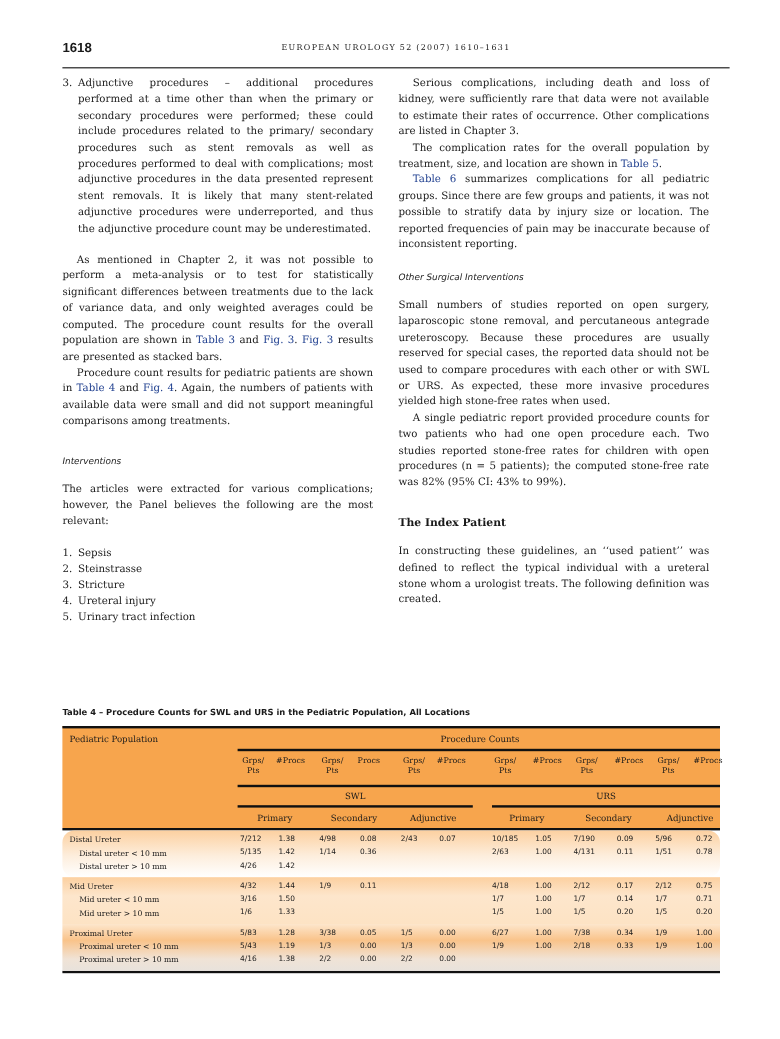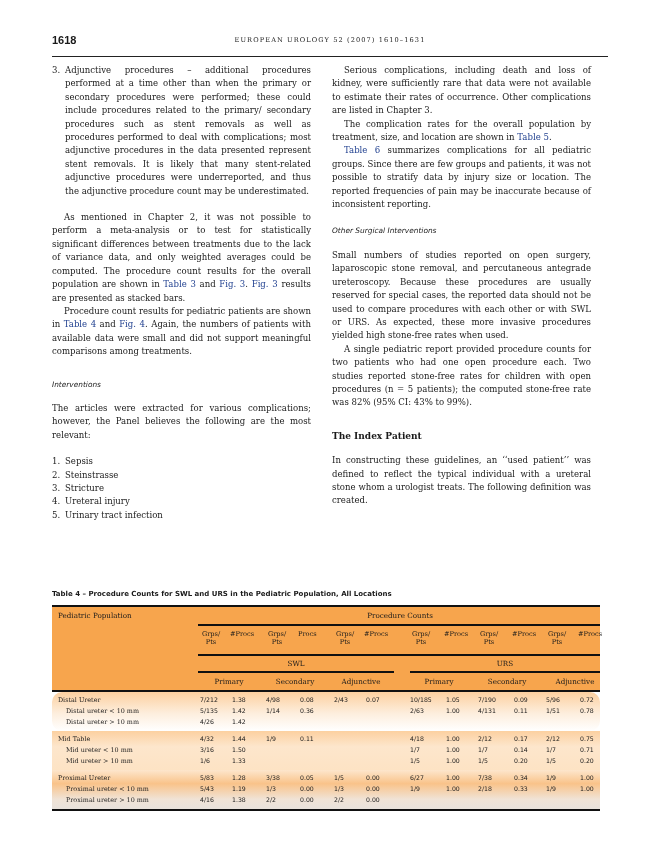--- a/index.html
+++ b/index.html
@@ -192,21 +192,21 @@
           <span class="v" style="left: 394px;"></span>
           <span class="v" style="left: 426px;"></span>
           <span class="v" style="left: 462px;"></span>
           <span class="v" style="left: 494px;"></span>
           <span class="v" style="left: 528px;"></span>
         </div>
         <div class="gap"></div>
       </div>
       <div class="group g2">
         <div class="row">
-          <span class="lab">Mid Table</span>
+          <span class="lab">Mid Ureter</span>
           <span class="v" style="left: 148px;">4/32</span>
           <span class="v" style="left: 180px;">1.44</span>
           <span class="v" style="left: 214px;">1/9</span>
           <span class="v" style="left: 248px;">0.11</span>
           <span class="v" style="left: 282px;"></span>
           <span class="v" style="left: 314px;"></span>
           <span class="v" style="left: 358px;">4/18</span>
           <span class="v" style="left: 394px;">1.00</span>
           <span class="v" style="left: 426px;">2/12</span>
           <span class="v" style="left: 462px;">0.17</span>

